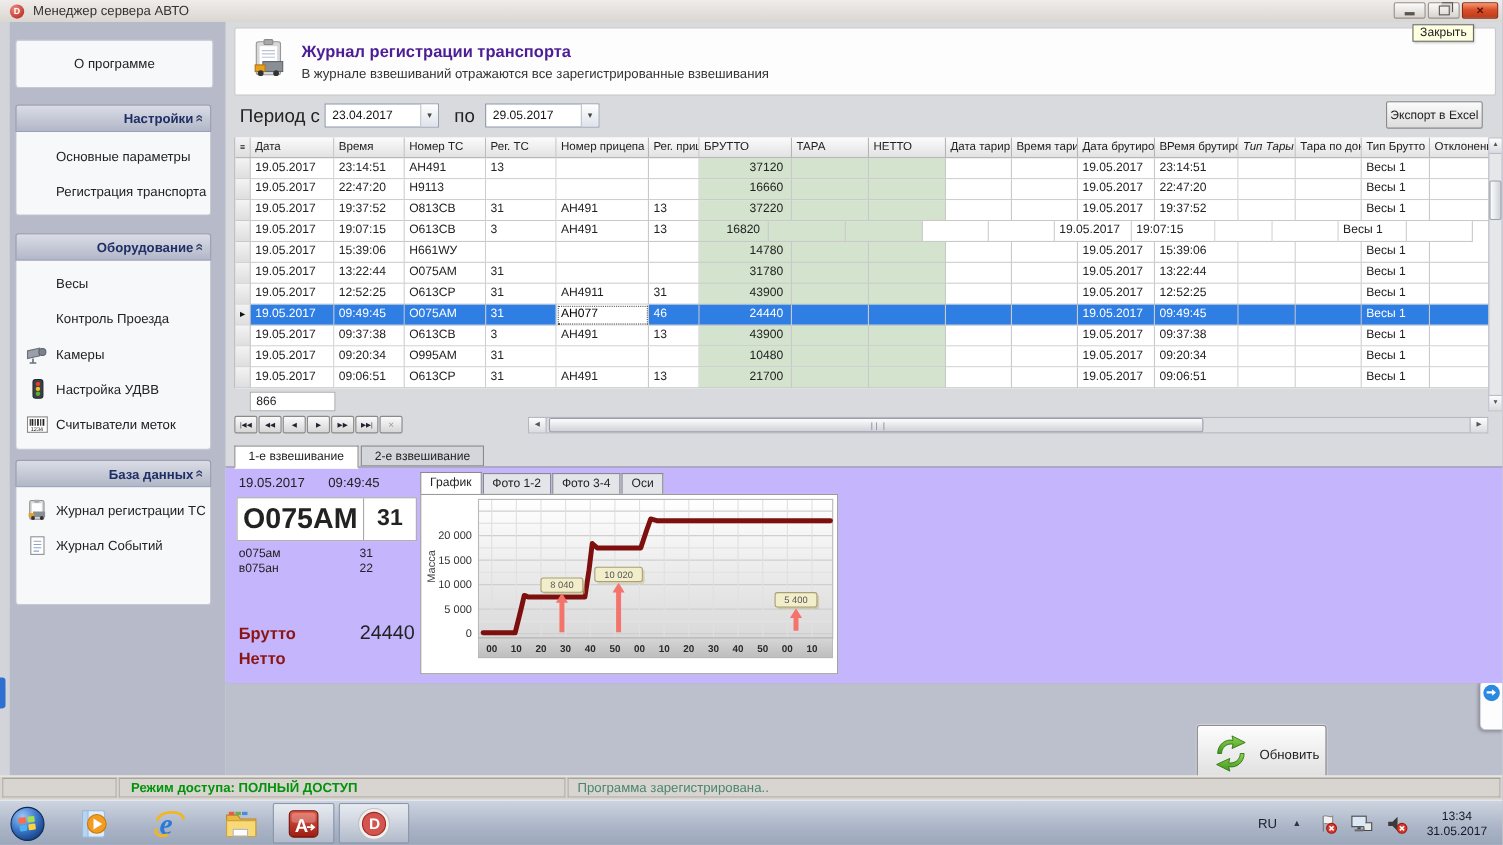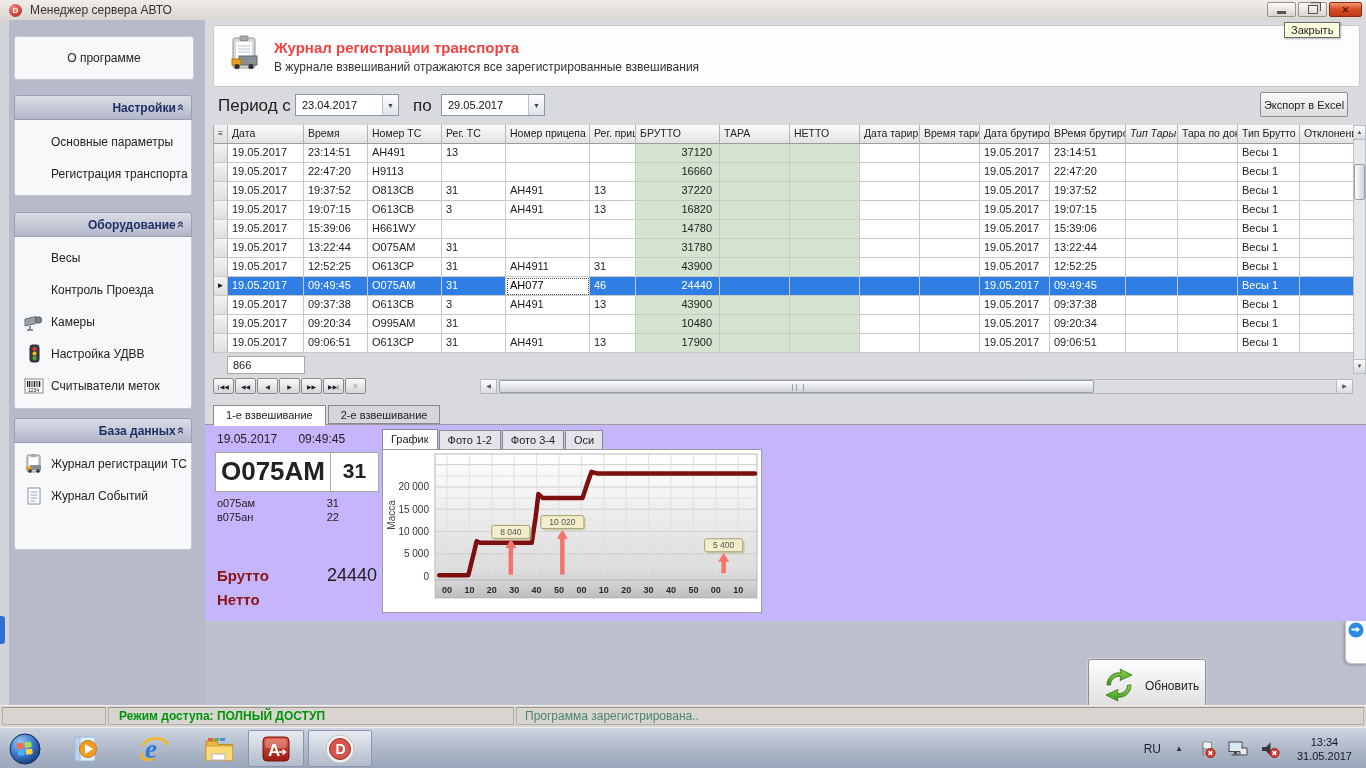--- a/index.html
+++ b/index.html
@@ -26,21 +26,21 @@
   .grp-head{position:absolute;left:5px;width:178px;height:25px;background:linear-gradient(#dadde6,#b2b7c8);border:1px solid #9aa0b4;border-radius:3px 3px 0 0;display:flex;align-items:center;box-sizing:border-box;text-align:right;}
   .grp-head .gh-label{font-size:12px;font-weight:bold;color:#1f2f66;margin-left:24px;flex:1;}
   .grp-head .chev{font-size:13px;color:#39456e;transform:rotate(-90deg);margin-right:8px;font-weight:bold;}
   .grp-body{position:absolute;left:5px;width:178px;background:#f7f8fa;border:1px solid #c6c9d4;border-top:none;border-radius:0 0 3px 3px;box-sizing:border-box;}
   .s-item{display:flex;align-items:center;height:32px;font-size:12px;color:#222;cursor:default;}
   .s-item .sico{width:22px;height:20px;margin-left:8px;margin-right:6px;flex:none;display:flex;align-items:center;justify-content:center;}
   .s-item .noico{margin-left:36px;}
   
   .header-card{position:absolute;left:8px;top:5px;width:1145px;height:60px;background:#fdfdfd;border:1px solid #c9c9cc;border-radius:2px;display:flex;align-items:center;}
   .header-card .hc-ico{margin:0 10px 0 12px;}
-  .hc-title{font-size:15px;font-weight:bold;color:#ef4444;margin-bottom:4px;}
+  .hc-title{font-size:15px;font-weight:bold;color:#4c1d95;margin-bottom:4px;}
   .hc-sub{font-size:12px;color:#333;}
   
   .period-row{position:absolute;left:8px;top:72px;width:1145px;height:30px;}
   .p-label{font-size:17px;color:#222;position:absolute;top:4px;}
   .combo{position:absolute;top:2px;width:104px;height:22px;background:#fff;border:1px solid #8a97a8;box-sizing:border-box;display:flex;align-items:center;}
   .combo .cval{flex:1;font-size:11px;color:#111;padding-left:6px;}
   .combo .carr{width:15px;height:100%;display:flex;align-items:center;justify-content:center;font-size:7px;color:#444;background:linear-gradient(#fefefe,#dfe3ea);border-left:1px solid #b8c2cf;}
   .btn{background:linear-gradient(#fbfbfb,#dcdcdc);border:1px solid #8a8a8a;border-radius:2px;font-size:11px;color:#222;display:flex;align-items:center;justify-content:center;box-sizing:border-box;}
   .export-btn{position:absolute;right:10px;top:0px;width:88px;height:25px;text-align:center;}
   
@@ -367,21 +367,21 @@
             <div class="tcell" style="width: 60px;"></div>
           </div>
           <div class="trow">
             <div class="tcell ind" style="width: 14px;"></div>
             <div class="tcell" style="width: 76px;">19.05.2017</div>
             <div class="tcell" style="width: 64px;">19:07:15</div>
             <div class="tcell" style="width: 74px;">О613СВ</div>
             <div class="tcell" style="width: 64px;">3</div>
             <div class="tcell" style="width: 84px;">АН491</div>
             <div class="tcell" style="width: 46px;">13</div>
-            <div class="tcell green num" style="width: 84px;">16820</div>
+            <div class="tcell green num" style="width: 63px;">16820</div>
             <div class="tcell green num" style="width: 70px;"></div>
             <div class="tcell green num" style="width: 70px;"></div>
             <div class="tcell" style="width: 60px;"></div>
             <div class="tcell" style="width: 60px;"></div>
             <div class="tcell" style="width: 70px;">19.05.2017</div>
             <div class="tcell" style="width: 76px;">19:07:15</div>
             <div class="tcell" style="width: 52px;"></div>
             <div class="tcell" style="width: 60px;"></div>
             <div class="tcell" style="width: 62px;">Весы 1</div>
             <div class="tcell" style="width: 60px;"></div>
@@ -507,21 +507,21 @@
             <div class="tcell" style="width: 60px;"></div>
           </div>
           <div class="trow">
             <div class="tcell ind" style="width: 14px;"></div>
             <div class="tcell" style="width: 76px;">19.05.2017</div>
             <div class="tcell" style="width: 64px;">09:06:51</div>
             <div class="tcell" style="width: 74px;">О613СР</div>
             <div class="tcell" style="width: 64px;">31</div>
             <div class="tcell" style="width: 84px;">АН491</div>
             <div class="tcell" style="width: 46px;">13</div>
-            <div class="tcell green num" style="width: 84px;">17900</div>
+            <div class="tcell green num" style="width: 84px;">21700</div>
             <div class="tcell green num" style="width: 70px;"></div>
             <div class="tcell green num" style="width: 70px;"></div>
             <div class="tcell" style="width: 60px;"></div>
             <div class="tcell" style="width: 60px;"></div>
             <div class="tcell" style="width: 70px;">19.05.2017</div>
             <div class="tcell" style="width: 76px;">09:06:51</div>
             <div class="tcell" style="width: 52px;"></div>
             <div class="tcell" style="width: 60px;"></div>
             <div class="tcell" style="width: 62px;">Весы 1</div>
             <div class="tcell" style="width: 60px;"></div>

